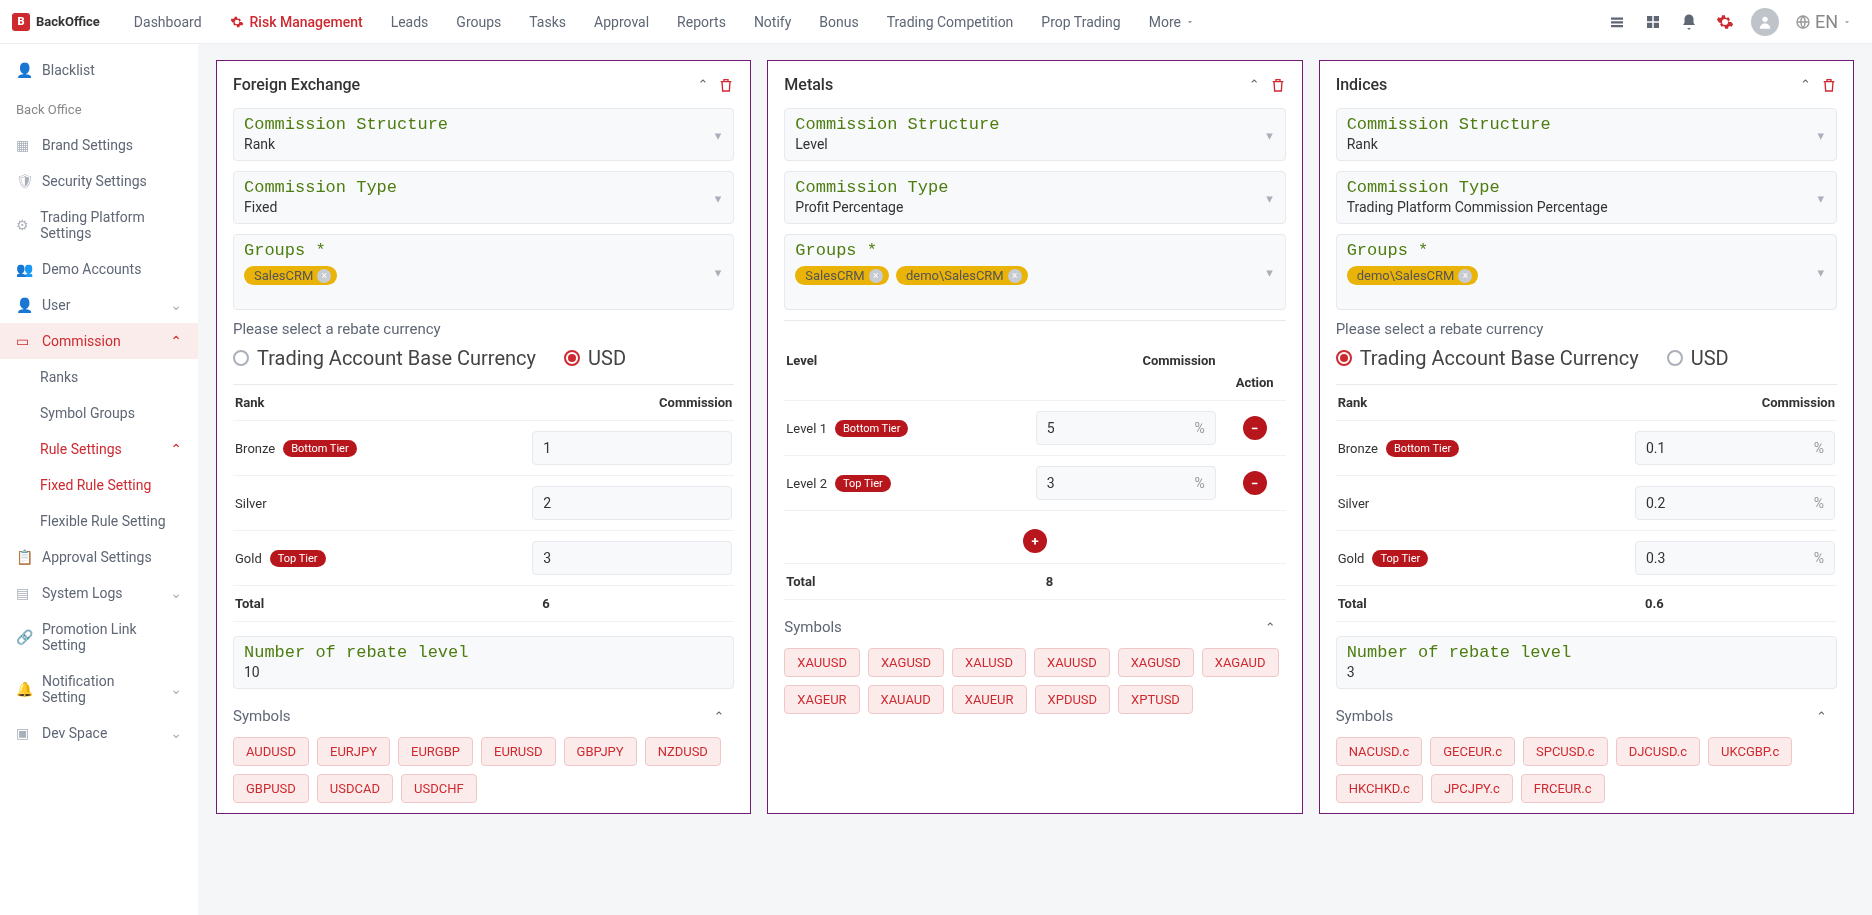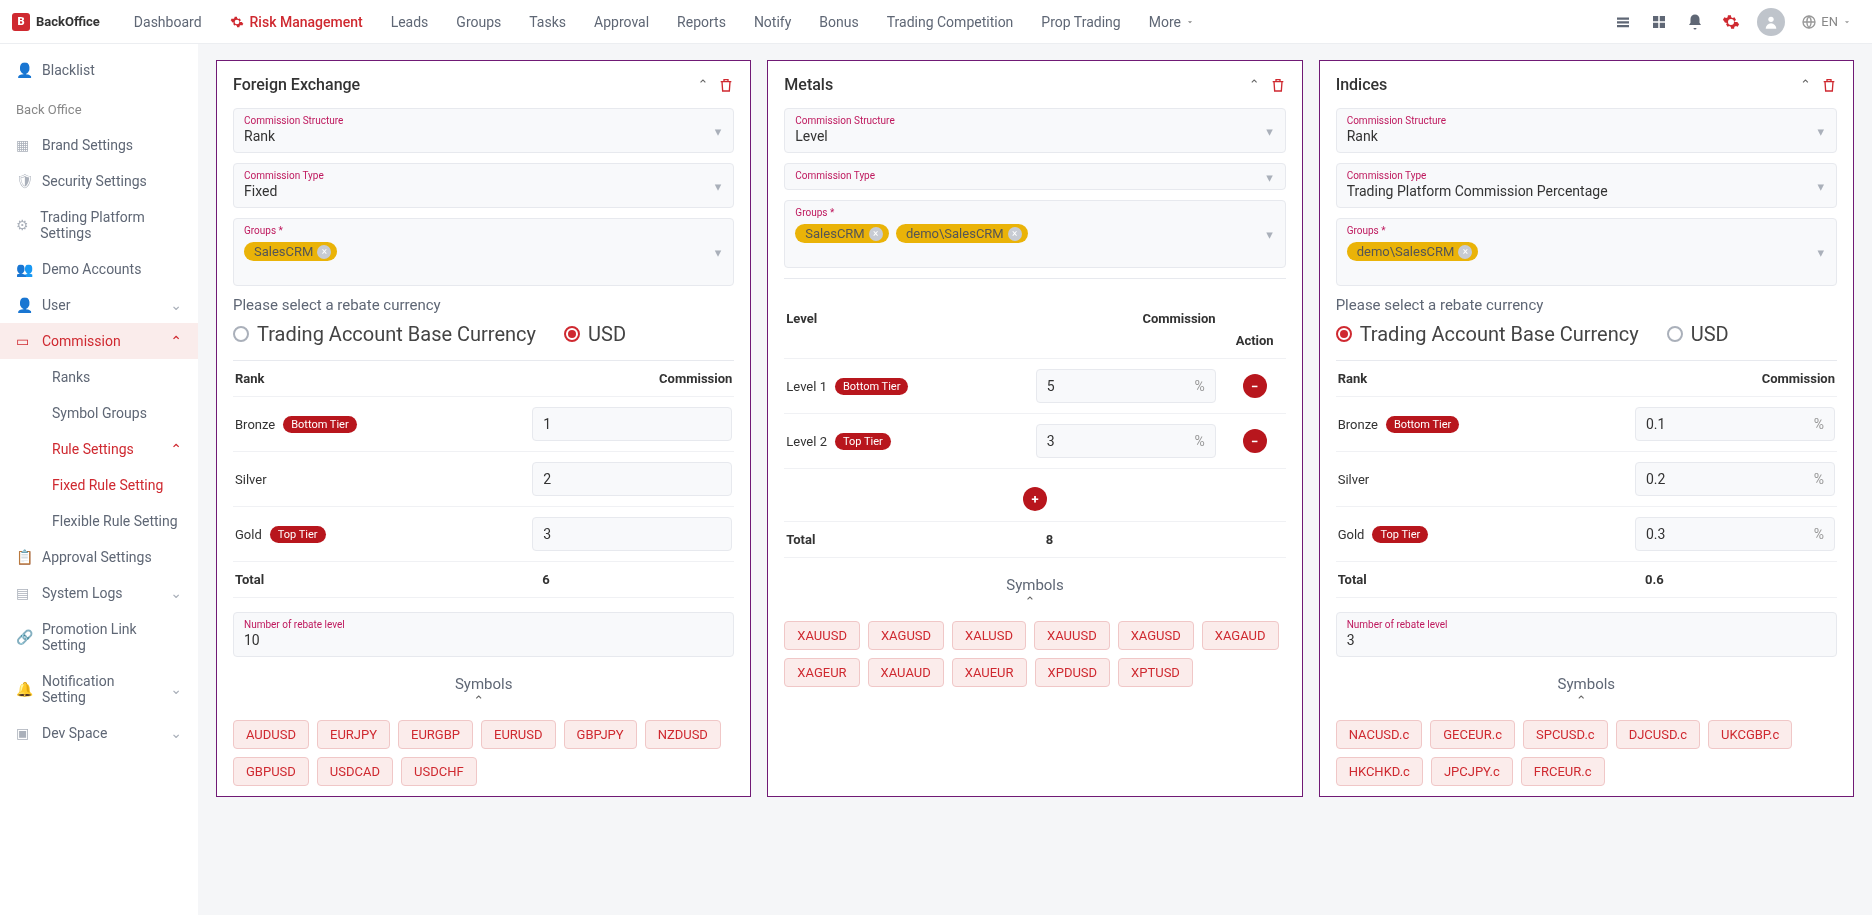--- a/index.html
+++ b/index.html
@@ -9,47 +9,47 @@
 .topnav { display: flex; align-items: center; height: 44px; background: #fff; border-bottom: 1px solid #eceef1; padding: 0 12px; }
 .logo { display: flex; align-items: center; font-weight: 700; color: #333; margin-right: 20px; }
 .logo-mark { width: 18px; height: 18px; background: #cf2930; border-radius: 3px; margin-right: 6px; display:flex; align-items:center; justify-content:center; color:#fff; font-size:11px; font-weight:900;}
 .nav-items { display: flex; flex: 1; }
 .nav-item { padding: 0 14px; height: 44px; display: flex; align-items: center; color: #5f6775; font-size: 14px; cursor: pointer; }
 .nav-item.highlight { color: #cf2930; font-weight: 500; }
 .nav-item .gear-red { margin-right: 6px; }
 .topnav-right { display: flex; align-items: center; gap: 16px; padding-right: 8px; }
 .icon-btn { width: 20px; height: 20px; display:flex; align-items:center; justify-content:center; color:#5f6775; }
 .avatar { width: 28px; height: 28px; border-radius: 50%; background: #bfc4cb; display:flex; align-items:center; justify-content:center; color:#fff; }
-.lang { display:flex; align-items:center; color:#888; gap:4px; font-size:13px;}
+.lang { display:flex; align-items:center; color:#888; gap:4px; font-size:18px;}
 
 
 .layout { display: flex; }
 .sidebar { width: 198px; background: #fff; min-height: calc(100vh - 44px); padding: 8px 0; }
 .side-item { display: flex; align-items: center; padding: 10px 16px; color: #5f6775; font-size: 14px; cursor: pointer; gap: 10px; position:relative;}
 .side-item.section { color: #888; font-size: 13px; padding: 14px 16px 10px; }
 .side-item .chev { margin-left: auto; color:#aab0ba; }
 .side-item.active { background: #faeceb; color: #cf2930; }
-.side-item.child { padding-left: 40px; margin-left: 12px; }
+.side-item.child { padding-left: 40px; }
 .side-item.child.active-text { color: #cf2930; background: transparent; }
 .side-icon { width: 16px; color:#aab0ba; }
 .side-item.active .side-icon { color:#cf2930; }
 
 
 .main { flex: 1; padding: 16px 18px; }
 .cards { display: flex; gap: 16px; }
 .card { flex: 1; background: #fff; border: 1px solid #701a75; border-radius: 0; padding: 14px 16px 10px; }
 
 .card-head { display: flex; align-items: center; margin-bottom: 14px; }
 .card-title { font-size: 16px; color: #333; font-weight: 500; }
 .card-head .spacer { flex: 1; }
 .chev-up { color: #666; margin-right: 10px; cursor:pointer;}
 .trash { color: #cf2930; cursor:pointer;}
 
 .filled-select { border: 1px solid #e7e9ee; border-radius: 4px; padding: 6px 10px 8px; background: #f8f9fb; margin-bottom: 10px; position:relative; }
-.filled-select .label { font-size: 10px; color: #be185d; }
+.filled-select .label { font-size: 17px; color: #4d7c0f; font-family: Liberation Mono, monospace; }
 .filled-select .value { font-size: 14px; color: #333; margin-top: 2px; }
 .filled-select .caret { position:absolute; right:12px; top:50%; transform:translateY(-50%); color:#aab0ba; }
 
 .chips .chip { display: inline-flex; align-items: center; background: #eab308; border-radius: 12px; padding: 2px 6px 2px 10px; margin: 2px 4px 16px 0; font-size: 13px; color:#555;}
 .chip .x { margin-left: 4px; width:14px; height:14px; border-radius:50%; background:#c7cbd3; color:#fff; display:flex; align-items:center; justify-content:center; font-size:10px;}
 
 .helper-line { font-size: 15px; color: #5f6775; margin: 10px 0 8px; }
 .radios { display: flex; gap: 28px; align-items: center; margin-bottom: 14px; }
 .radio { display: flex; align-items: center; gap: 8px; font-size: 20px; color:#444;}
 .radio .dot { width: 16px; height: 16px; border-radius: 50%; border: 2px solid #aab0ba; display:flex; align-items:center; justify-content:center;}
@@ -65,21 +65,21 @@
 .commission-hdr { width: 200px; text-align: right; font-weight:700;}
 .num-input { width: 100%; height: 34px; border: 1px solid #e7e9ee; border-radius: 4px; background: #f8f9fb; padding: 0 10px; font-size: 14px; color:#333; display:flex; align-items:center;}
 .num-input.with-pct { display:flex; align-items:center; justify-content:space-between; }
 .num-input .pct { color:#999; }
 .total-row { font-weight:700; }
 .tbl3 .row { display:grid; grid-template-columns: 1fr 180px 58px; align-items:center; gap:10px; padding:10px 2px; border-bottom:1px solid #f0f1f4;}
 .tbl3 .hdr-row { font-weight:700; }
 .action-btn { width:24px; height:24px; border-radius:50%; background:#b8161d; color:#fff; display:flex; align-items:center; justify-content:center; margin:0 auto; font-weight:700;}
 .add-btn { width:24px; height:24px; border-radius:50%; background:#b8161d; color:#fff; display:flex; align-items:center; justify-content:center; margin:8px auto 0; font-weight:700;}
 
-.symbols-head { display:flex; align-items:center; margin: 18px 0 12px; flex-direction: column; }
+.symbols-head { display:flex; align-items:center; margin: 18px 0 12px; }
 .symbols-head .t { font-size:15px; color:#5f6775; }
 .symbols-head .spacer { flex:1; }
 .sym-chips { display:flex; flex-wrap:wrap; gap:8px; }
 .sym { border:1px solid #f0c7c7; background:#fbeceb; color:#cf2930; border-radius:4px; padding:6px 12px; font-size:13px;}
 
 svg { display:block; }
 </style>
 </head>
 <body>
 
@@ -369,20 +369,21 @@
               </svg>
             </span>
         </div>
         <div class="filled-select">
           <div class="label">Commission Structure</div>
           <div class="value">Level</div>
           <span class="caret">▾</span>
         </div>
         <div class="filled-select">
           <div class="label">Commission Type</div>
+          <div class="value">Profit Percentage</div>
           <span class="caret">▾</span>
         </div>
         <div class="filled-select chips">
           <div class="label">Groups *</div>
           <div style="margin-top:4px;">
             <span class="chip">
                 <span>SalesCRM</span>
                 <span class="x">×</span>
               </span>
             <span class="chip">

